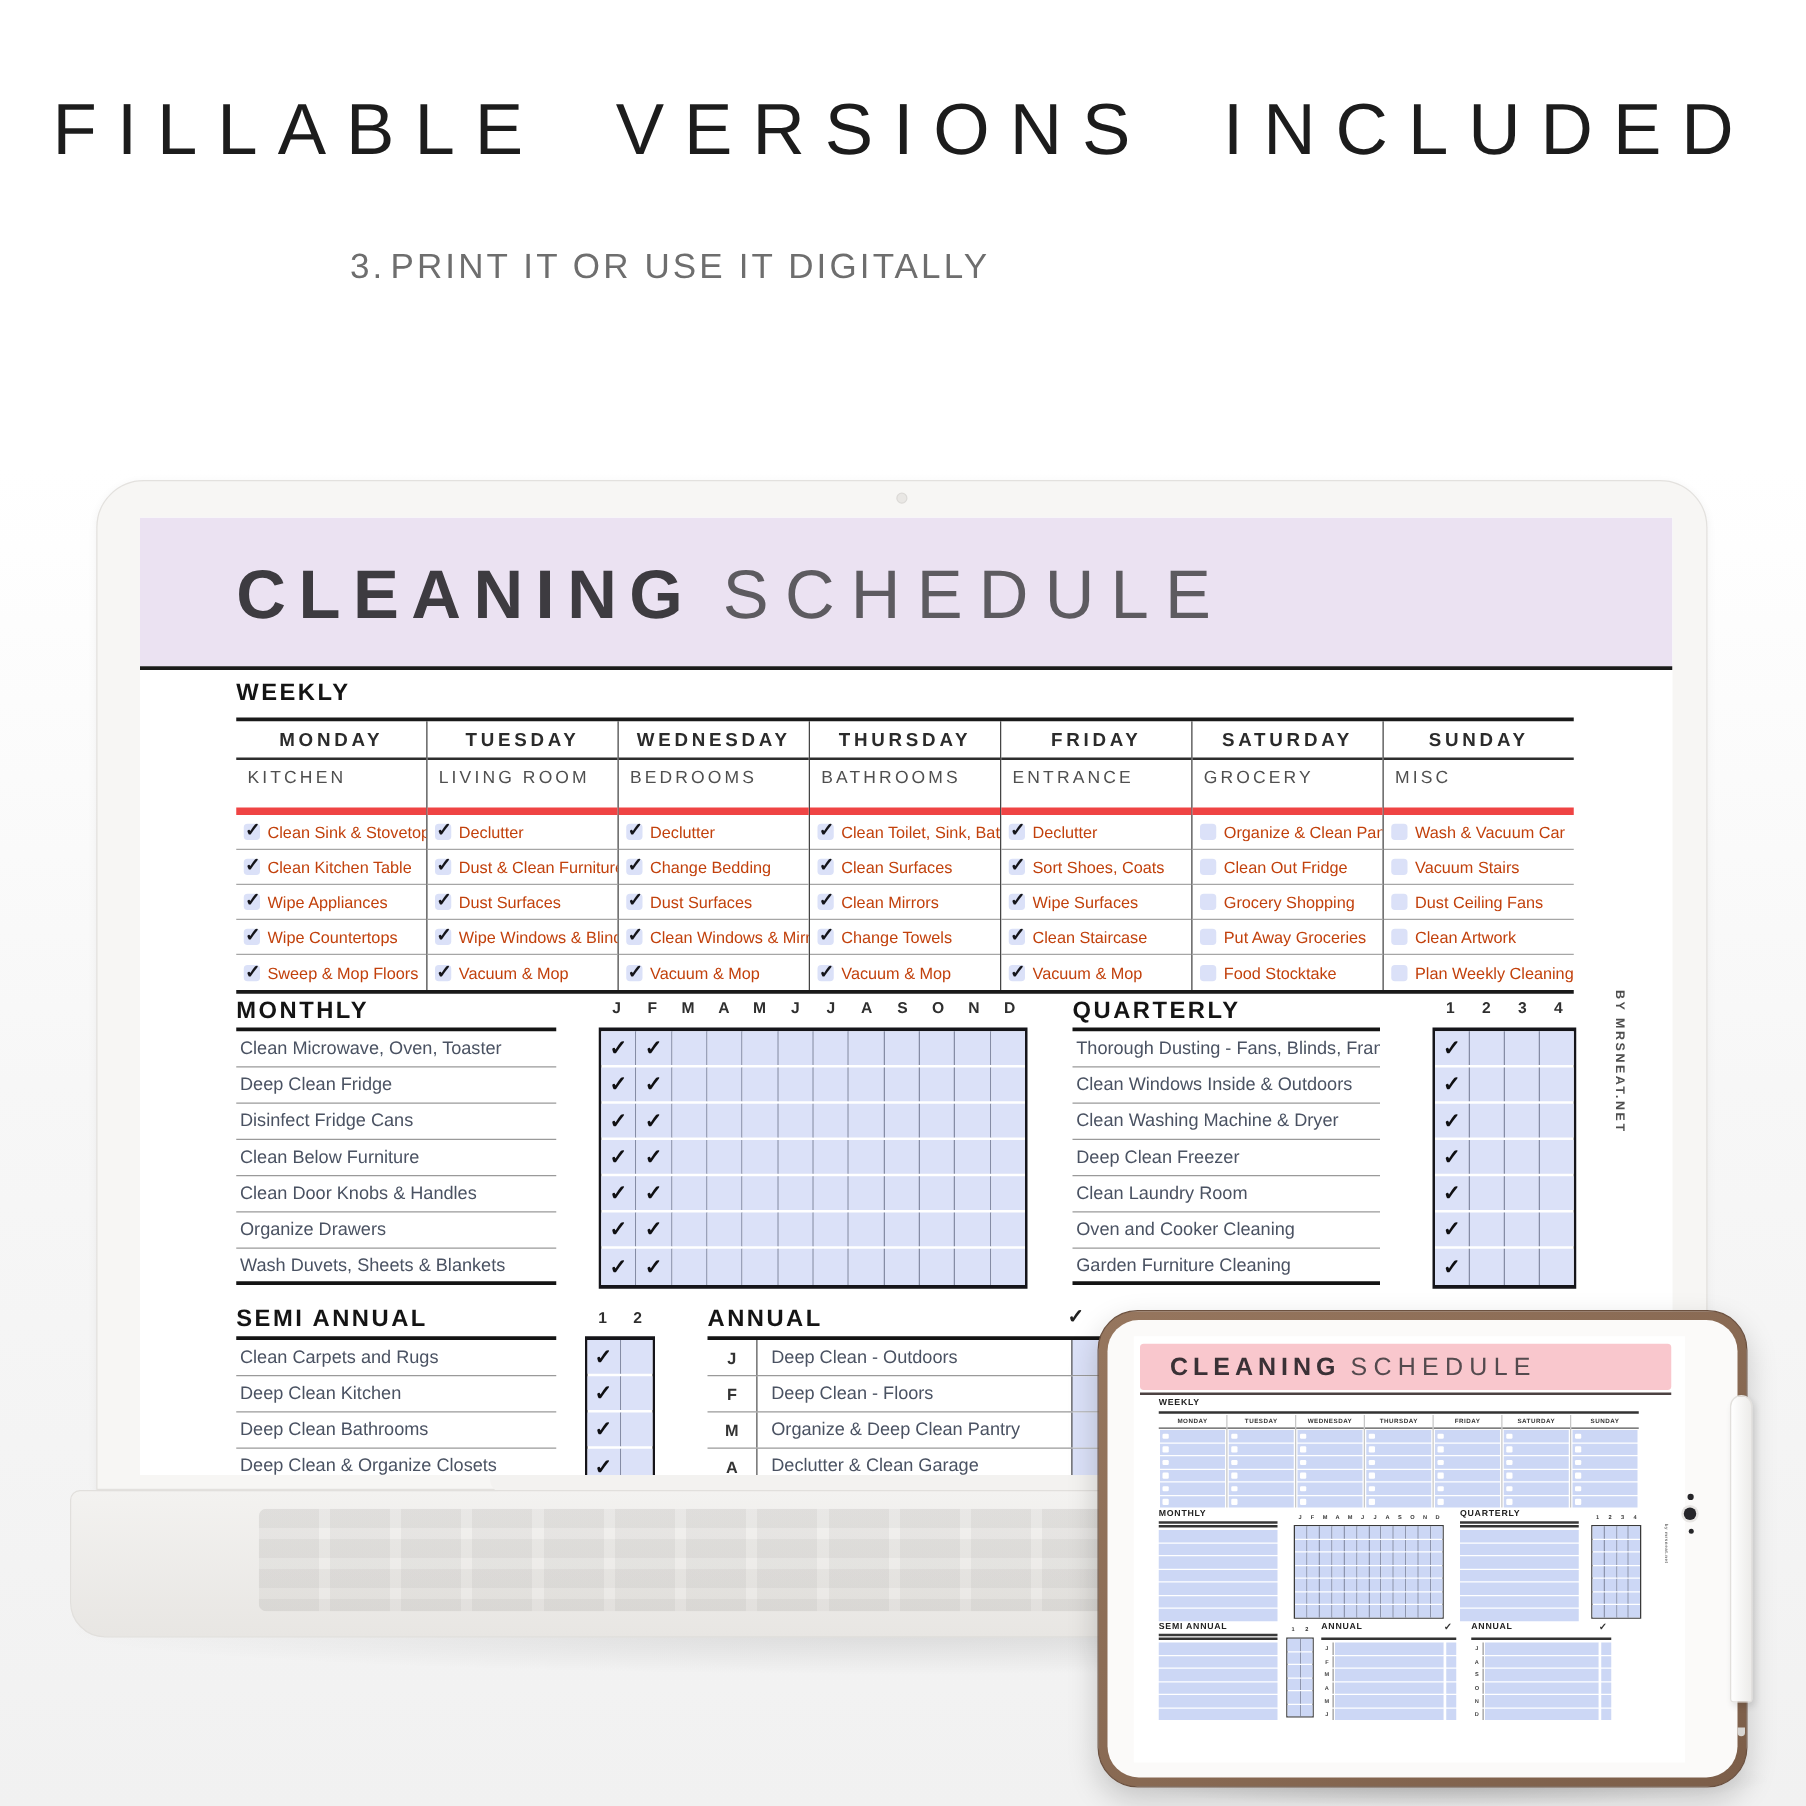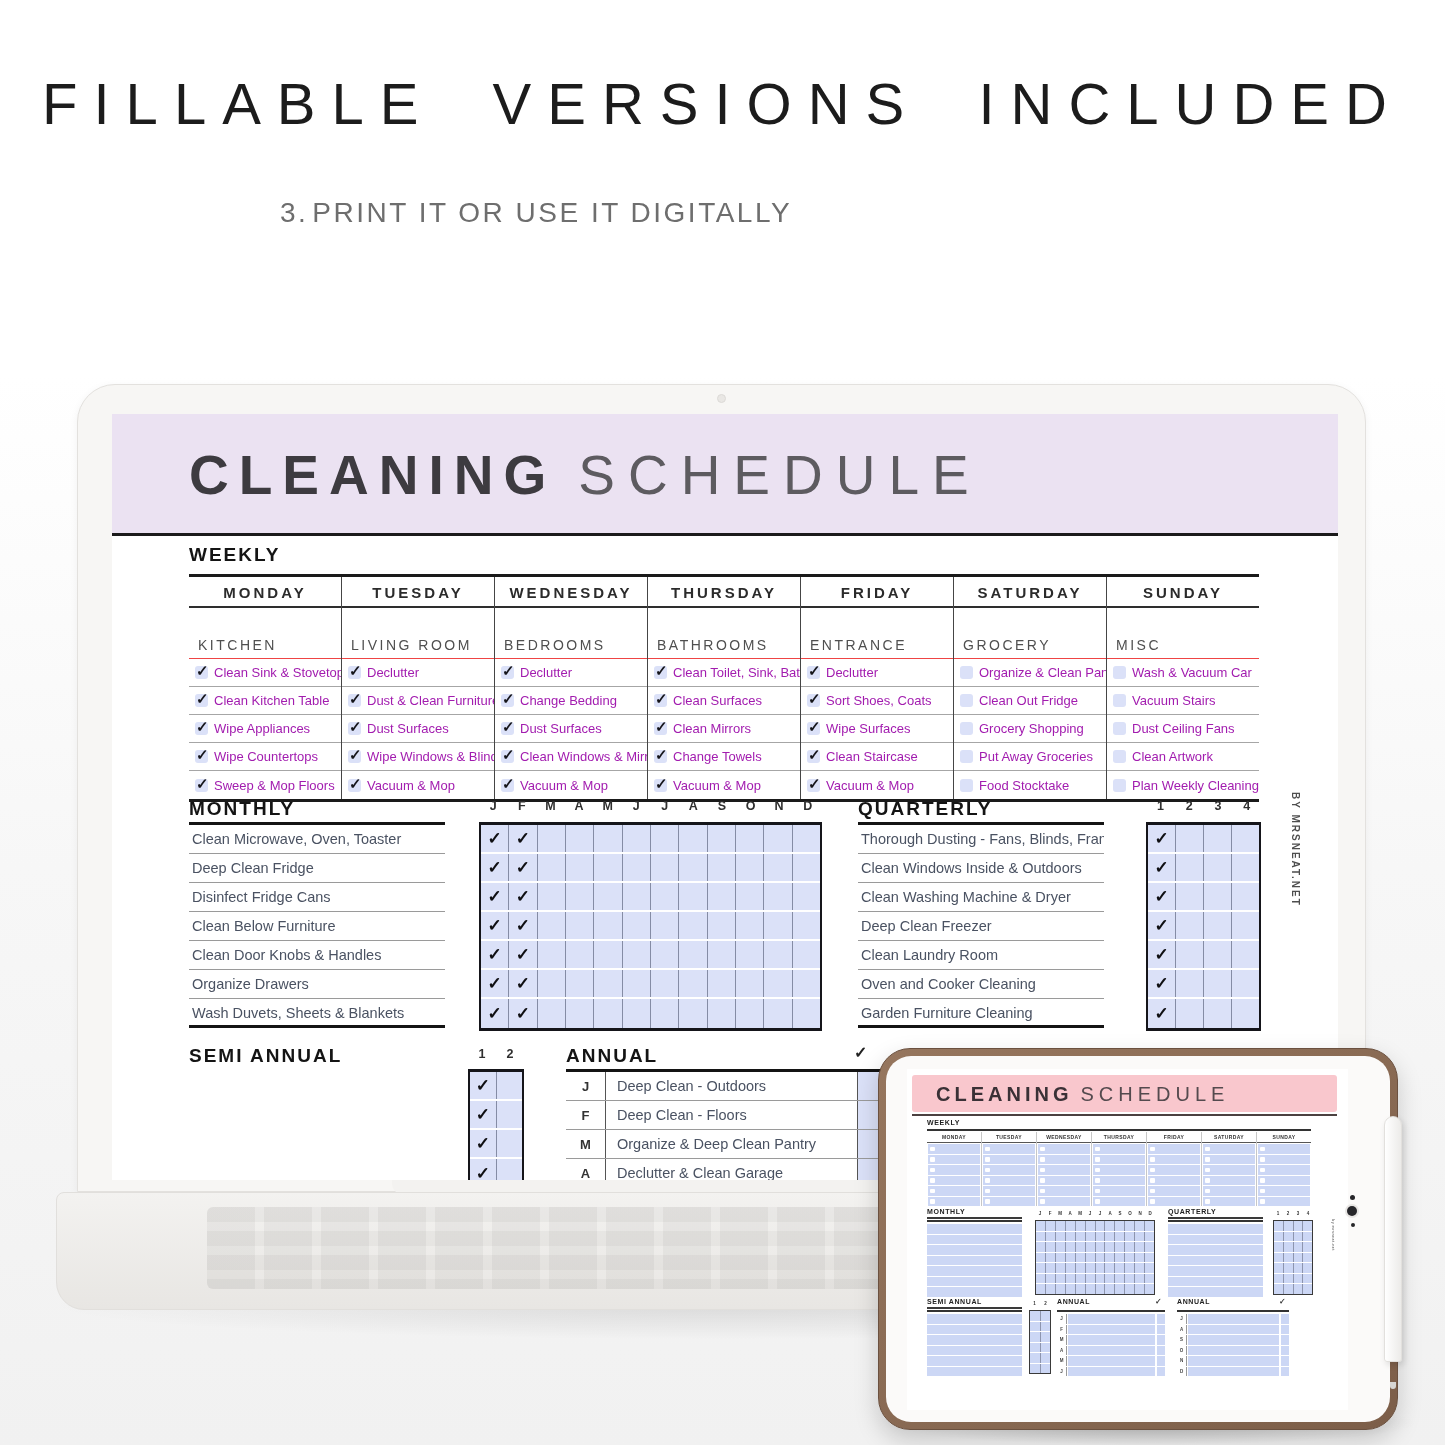--- a/index.html
+++ b/index.html
@@ -45,26 +45,26 @@
 
   .sec-head { position:absolute; font-size:19px; font-weight:700; letter-spacing:2px; color:#141414; white-space:nowrap; }
   .weekly-label { left:77px; top:130px; }
 
   .weekly-table { position:absolute; left:77px; top:160px; width:1070px; display:flex;
     border-top:3px solid #1a1a1a; border-bottom:3px solid #1a1a1a; background:#fff; }
   .wcol { flex:1; border-right:1px solid #454545; min-width:0; }
   .wcol:last-child { border-right:none; }
   .wday { height:31px; line-height:31px; text-align:center; font-size:15px; font-weight:700;
     letter-spacing:3px; color:#2b2b2b; border-bottom:2px solid #2e2e2e; }
-  .wcat { height:27px; line-height:27px; padding-left:9px; font-size:14px; letter-spacing:2.5px;
-    color:#4f4f4f; border-bottom:1px solid #ef4444; white-space:nowrap; overflow:hidden;margin-top:24px; }
+  .wcat { height:44px; line-height:27px; padding-left:9px; font-size:14px; letter-spacing:2.5px;
+    color:#4f4f4f; border-bottom:6px solid #ef4444; white-space:nowrap; overflow:hidden; }
   .wtask { height:28px; display:flex; align-items:center; gap:6px; padding-left:6px;
     border-bottom:1px solid #a6a6a6; }
   .wcol .wtask:last-child { border-bottom:none; }
-  .wtask .lbl { font-size:13px; color:#a21caf; white-space:nowrap; overflow:hidden; }
+  .wtask .lbl { font-size:13px; color:#c2410c; white-space:nowrap; overflow:hidden; }
   .cb { width:13px; height:13px; border-radius:3px; background:var(--cell,#dbe1f8); position:relative; flex:none; }
   .cb.checked::after { content:"✓"; position:absolute; left:1px; top:-4px; font-size:15px;
     font-weight:700; color:#15151a; }
 
   .task-list { position:absolute; border-top:3px solid #141414; }
   .task-list .trow { height:29px; line-height:29px; font-size:14.5px; color:#4a5262;
     border-bottom:1px solid #9a9a9a; padding-left:3px; white-space:nowrap; overflow:hidden; }
   .task-list .trow:last-child { border-bottom:3px solid #141414; }
   .monthly-head { left:77px; top:384px; }
   .monthly-list { left:77px; top:408px; width:256px; }
@@ -591,20 +591,26 @@
         </div>
       </div>
 
     <div class="byline">BY MRSNEAT.NET</div>
 
     <div class="sec-head semi-head">SEMI ANNUAL</div>
     <div class="col-heads semi-cols" id="semi-cols">
         <span>1</span>
         <span>2</span>
       </div>
+    <div class="task-list semi-list" id="semi-list">
+        <div class="trow">Clean Carpets and Rugs</div>
+        <div class="trow">Deep Clean Kitchen</div>
+        <div class="trow">Deep Clean Bathrooms</div>
+        <div class="trow">Deep Clean &amp; Organize Closets</div>
+      </div>
     <div class="lgrid semi-grid" id="semi-grid">
         <div class="grow">
           <div class="gcell">
             <div class="mark">✓</div>
           </div>
           <div class="gcell"></div>
         </div>
         <div class="grow">
           <div class="gcell">
             <div class="mark">✓</div>

